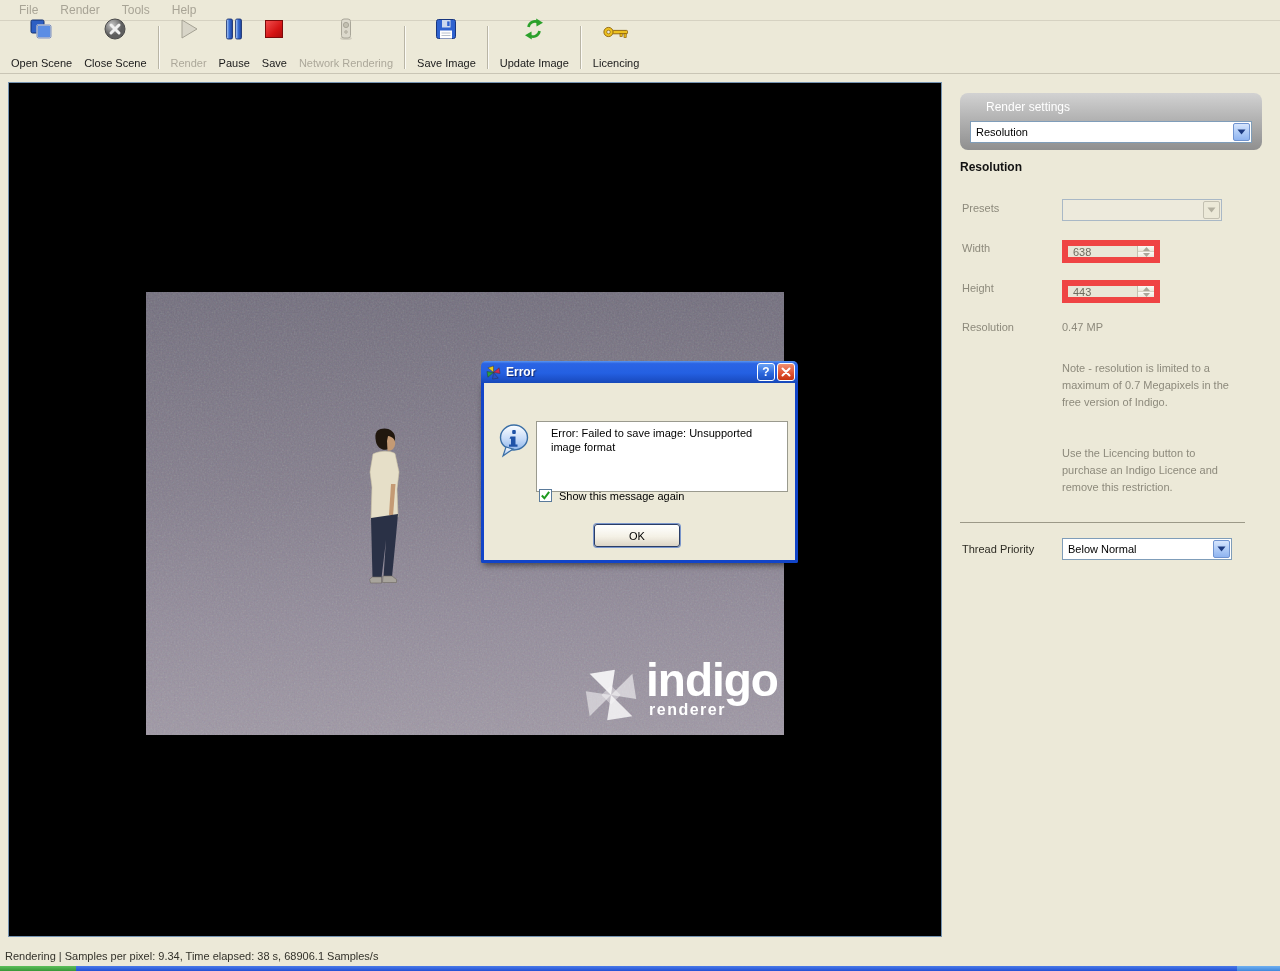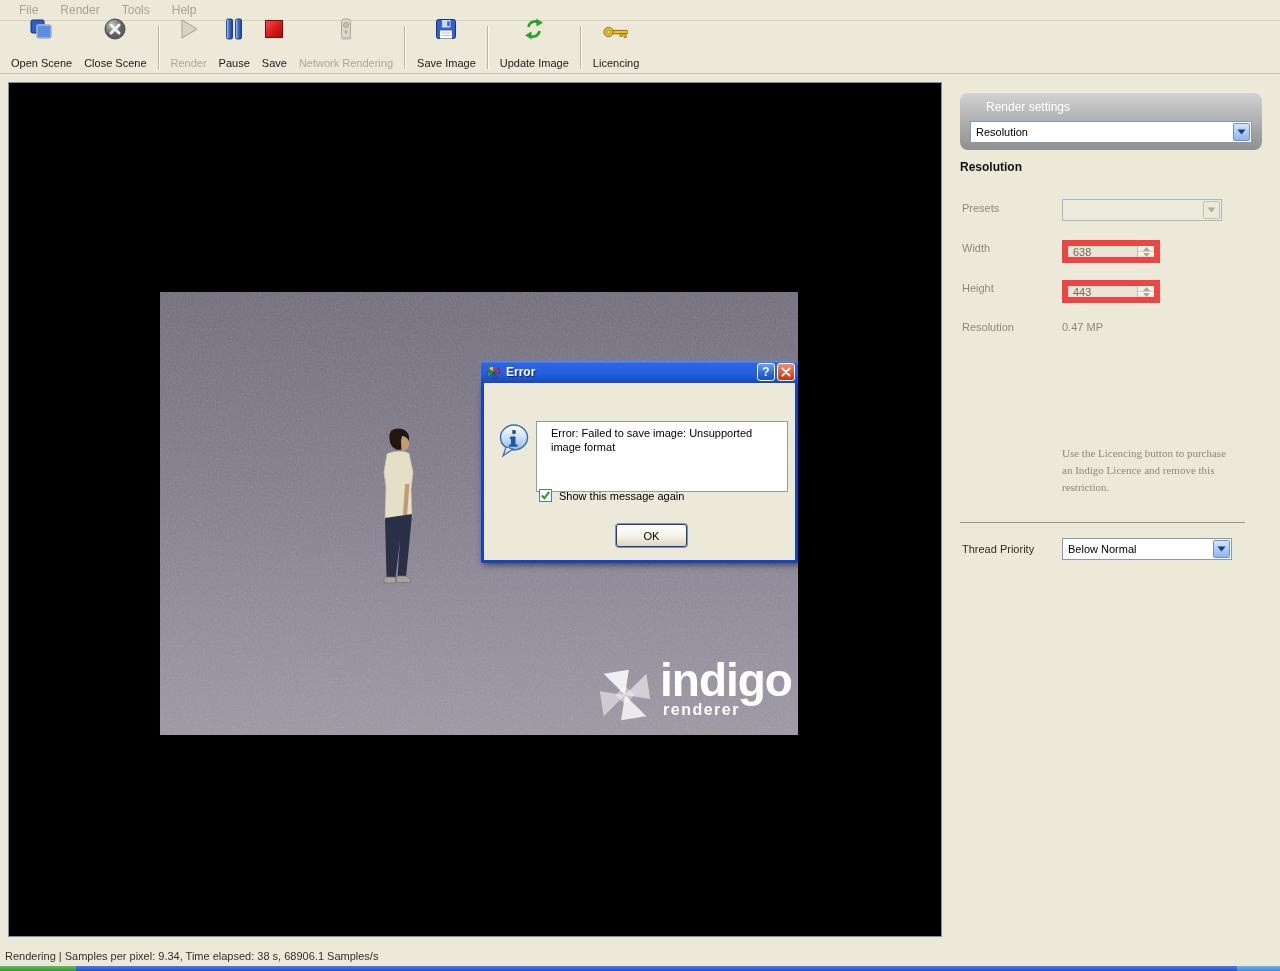--- a/index.html
+++ b/index.html
@@ -21,21 +21,21 @@
         padding:3px 6px 4px 6px;gap:16px;}
   .tbtn .ticon{height:25px;display:flex;align-items:center;}
   .tlabel{font-size:11px;color:#1a1a1a;white-space:nowrap;}
   .tbtn.disabled .tlabel{color:#aca89a;}
   .tsep{width:0;border-left:1px solid #b9b5a5;border-right:1px solid #fbfaf5;
         margin:4px 5px;}
 
   
   #viewport{position:absolute;left:8px;top:82px;width:934px;height:855px;
             background:#000;border:1px solid #7694b2;box-sizing:border-box;}
-  #render-image{position:absolute;left:160px;top:292px;width:638px;height:443px;
+  #render-image{position:absolute;left:146px;top:292px;width:638px;height:443px;
             background:linear-gradient(180deg,#716d7c 0%,#837d8c 45%,#938c9b 75%,#9e97a4 100%);
             overflow:hidden;}
   #noise-overlay{position:absolute;left:0;top:0;opacity:.22;}
   #person{position:absolute;left:212px;top:134px;}
   #watermark{position:absolute;left:434px;top:366px;display:flex;align-items:flex-start;}
   #wm-logo{margin-top:6px;opacity:.92;}
   #wm-text{margin-left:4px;color:#ffffff;}
   #wm-title{font-size:46px;font-weight:700;letter-spacing:-1px;line-height:44px;}
   #wm-subtitle{font-size:16px;font-weight:700;letter-spacing:1.5px;line-height:16px;margin-top:0;margin-left:3px;}
 
@@ -54,21 +54,21 @@
           font-weight:700;font-size:12px;}
   #dlg-close{background:linear-gradient(180deg,#ef9071,#e25434 55%,#c83410);}
   #dlg-body{position:absolute;left:0;top:0;width:311px;height:155px;}
   #dlg-info-icon{position:absolute;left:13px;top:40px;}
   #dlg-msgbox{position:absolute;left:52px;top:38px;width:252px;height:71px;box-sizing:border-box;
           background:#fff;border:1px solid #9a9a8e;padding:4px 14px;color:#000;line-height:14px;}
   #dlg-chkrow{position:absolute;left:55px;top:106px;display:flex;align-items:center;}
   #dlg-checkbox{width:13px;height:13px;background:#fff;border:1px solid #5a7a9a;box-sizing:border-box;
           display:flex;align-items:center;justify-content:center;}
   #dlg-chklabel{margin-left:7px;color:#000;}
-  #dlg-ok{position:absolute;left:132px;top:141px;width:71px;height:23px;box-sizing:border-box;
+  #dlg-ok{position:absolute;left:110px;top:141px;width:86px;height:23px;box-sizing:border-box;
           background:linear-gradient(180deg,#ffffff 0%,#f4f1e6 55%,#ddd5c5 100%);
           border:1px solid #2a3d66;border-radius:3px;box-shadow:0 0 0 1px #7a96cc;
           font-family:inherit;font-size:11px;color:#000;}
 
   
   #rs-panel{position:absolute;left:960px;top:93px;width:302px;height:57px;border-radius:8px;
           background:linear-gradient(180deg,#d2d2d2 0%,#b3b3b3 45%,#8f8f8f 100%);}
   #rs-title{position:absolute;left:26px;top:7px;color:#fff;font-weight:400;font-size:12px;}
   .combo{position:absolute;background:#fff;border:1px solid #7f9db9;box-sizing:border-box;height:22px;
          display:flex;align-items:center;}
@@ -88,21 +88,21 @@
          font-size:11px;padding:0 0 0 5px;outline:none;width:60px;}
   .spinbtns{width:16px;display:flex;flex-direction:column;border-left:1px solid #c3c0b1;}
   .spinbtns div{flex:1;background:linear-gradient(180deg,#fbfaf6,#ebe8da);
          display:flex;align-items:center;justify-content:center;}
   .spinbtns div:first-child{border-bottom:1px solid #d5d2c3;}
   #width-field{left:1062px;top:240px;}
   #height-field{left:1062px;top:280px;}
   #res-value{position:absolute;left:1062px;top:321px;color:#8d8a7c;}
   .note{position:absolute;left:1062px;width:170px;color:#8d8a7c;line-height:17px;}
   #note1{top:360px;}
-  #note2{top:445px;font-family:Liberation Serif, serif;}
+  #note2{top:445px;}
   #side-divider{position:absolute;left:960px;top:522px;width:285px;height:1px;background:#9c9988;}
   #tp-combo{left:1062px;top:538px;width:170px;}
 
   
   #statusbar{position:absolute;left:5px;top:950px;color:#33322a;}
   #taskbar{position:absolute;left:0;top:966px;width:1280px;height:5px;background:#2558dc;}
   #tb-green{position:absolute;left:0;top:0;width:76px;height:5px;
         background:linear-gradient(180deg,#5cbf5c,#379737);}
   #tb-blue{position:absolute;left:76px;top:0;width:1161px;height:5px;
         background:linear-gradient(180deg,#4a7ae8,#2150d4);}
@@ -391,20 +391,21 @@
         <svg width="7" height="4" viewBox="0 0 7 4">
             <polygon points="0,0 7,0 3.5,4" fill="#aaa79a"></polygon>
           </svg>
       </div>
     </span>
   </div>
 
   <div class="side-label" style="top:321px;">Resolution</div>
   <div id="res-value">0.47 MP</div>
 
+  <div class="note" id="note1">Note - resolution is limited to a maximum of 0.7 Megapixels in the free version of Indigo.</div>
   <div class="note" id="note2">Use the Licencing button to purchase an Indigo Licence and remove this restriction.</div>
 
   <div id="side-divider"></div>
 
   <div class="side-label dark" style="top:543px;">Thread Priority</div>
   <div class="combo" id="tp-combo">
     <span class="combo-text">Below Normal</span>
     <span class="combo-arrow">
       <svg width="9" height="6" viewBox="0 0 9 6">
         <polygon points="0.5,0.5 4.5,5.5 8.5,0.5" fill="#1c3a80"></polygon>

